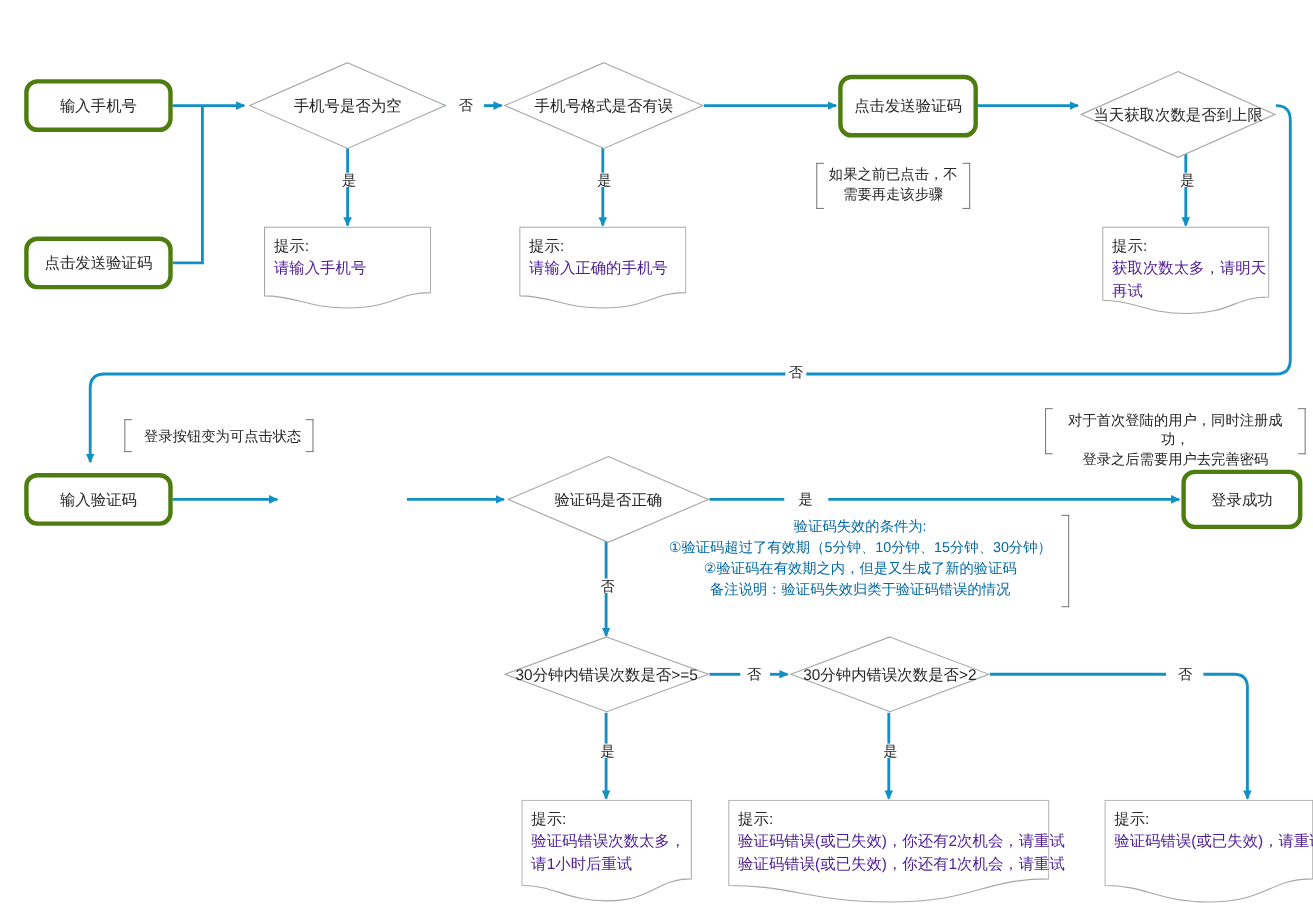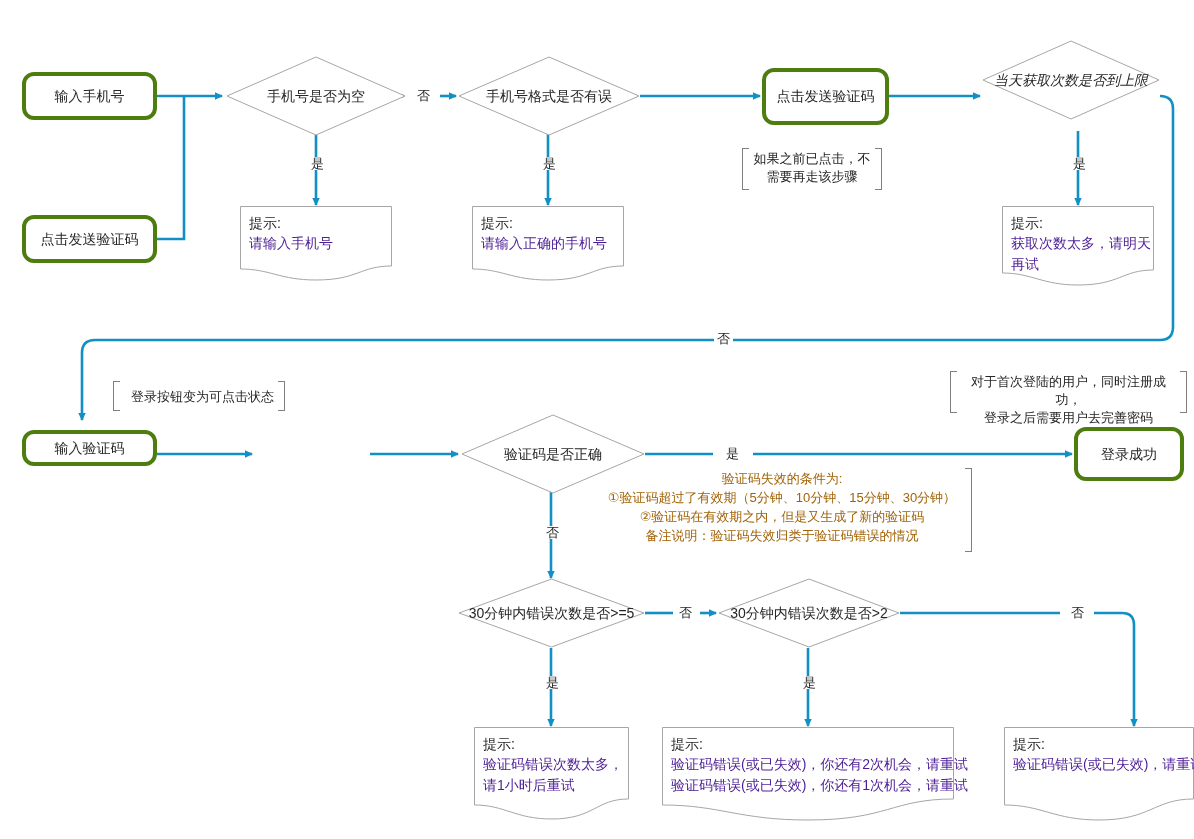--- a/index.html
+++ b/index.html
@@ -99,21 +99,21 @@
     background:#ffffff;
     padding:0 3px;
     line-height:1;
     white-space:nowrap;
   }
   
   .note{
     position:absolute;
     font-size:13px;
     line-height:1.45;
-    color:#a16207;
+    color:#0369a1;
     text-align:center;
     white-space:pre-line;
     padding:2px 10px 2px 4px;
   }
   .note::after{
     content:"";
     position:absolute;
     right:0;top:0;bottom:0;
     width:6px;
     border:1px solid #7f7f7f;
@@ -193,21 +193,21 @@
     <svg class="dshape" viewBox="0 0 182 80" preserveAspectRatio="none">
       <polygon points="91,1 181,40 91,79 1,40" fill="#ffffff" stroke="#a6a6a6" stroke-width="1"></polygon>
     </svg>
     <span class="dlabel">手机号格式是否有误</span>
   </div>
 
   <div class="node proc" style="left:762px;top:68px;width:127px;height:57px;">
     <span>点击发送验证码</span>
   </div>
 
-  <div class="node diamond" style="left:982px;top:40px;width:178px;height:80px;font-style:italic;">
+  <div class="node diamond" style="left:982px;top:64px;width:178px;height:80px;">
     <svg class="dshape" viewBox="0 0 178 80" preserveAspectRatio="none">
       <polygon points="89,1 177,40 89,79 1,40" fill="#ffffff" stroke="#a6a6a6" stroke-width="1"></polygon>
     </svg>
     <span class="dlabel">当天获取次数是否到上限</span>
   </div>
 
   <div class="doc" style="left:240px;top:206px;width:152px;height:75px;">
     <svg class="docshape" viewBox="0 0 152 75" preserveAspectRatio="none">
       <path d="M0.5,0.5 H151.5 V60 C120,60 118,74 76,74 C40,74 30,63 0.5,63 Z" fill="#ffffff" stroke="#a6a6a6" stroke-width="1"></path>
     </svg>
@@ -231,21 +231,21 @@
     <svg class="docshape" viewBox="0 0 152 80" preserveAspectRatio="none">
       <path d="M0.5,0.5 H151.5 V64 C120,64 118,79 76,79 C40,79 30,67 0.5,67 Z" fill="#ffffff" stroke="#a6a6a6" stroke-width="1"></path>
     </svg>
     <div class="doctext">
       <span class="lab">提示:</span>
       <span class="msg">获取次数太多，请明天</span>
       <span class="msg">再试</span>
     </div>
   </div>
 
-  <div class="node proc" style="left:22px;top:430px;width:135px;height:36px;text-align:right;">
+  <div class="node proc" style="left:22px;top:430px;width:135px;height:48px;text-align:right;">
     <span>输入验证码</span>
   </div>
 
 
   <div class="node diamond" style="left:461px;top:414px;width:184px;height:80px;">
     <svg class="dshape" viewBox="0 0 184 80" preserveAspectRatio="none">
       <polygon points="92,1 183,40 92,79 1,40" fill="#ffffff" stroke="#a6a6a6" stroke-width="1"></polygon>
     </svg>
     <span class="dlabel">验证码是否正确</span>
   </div>

